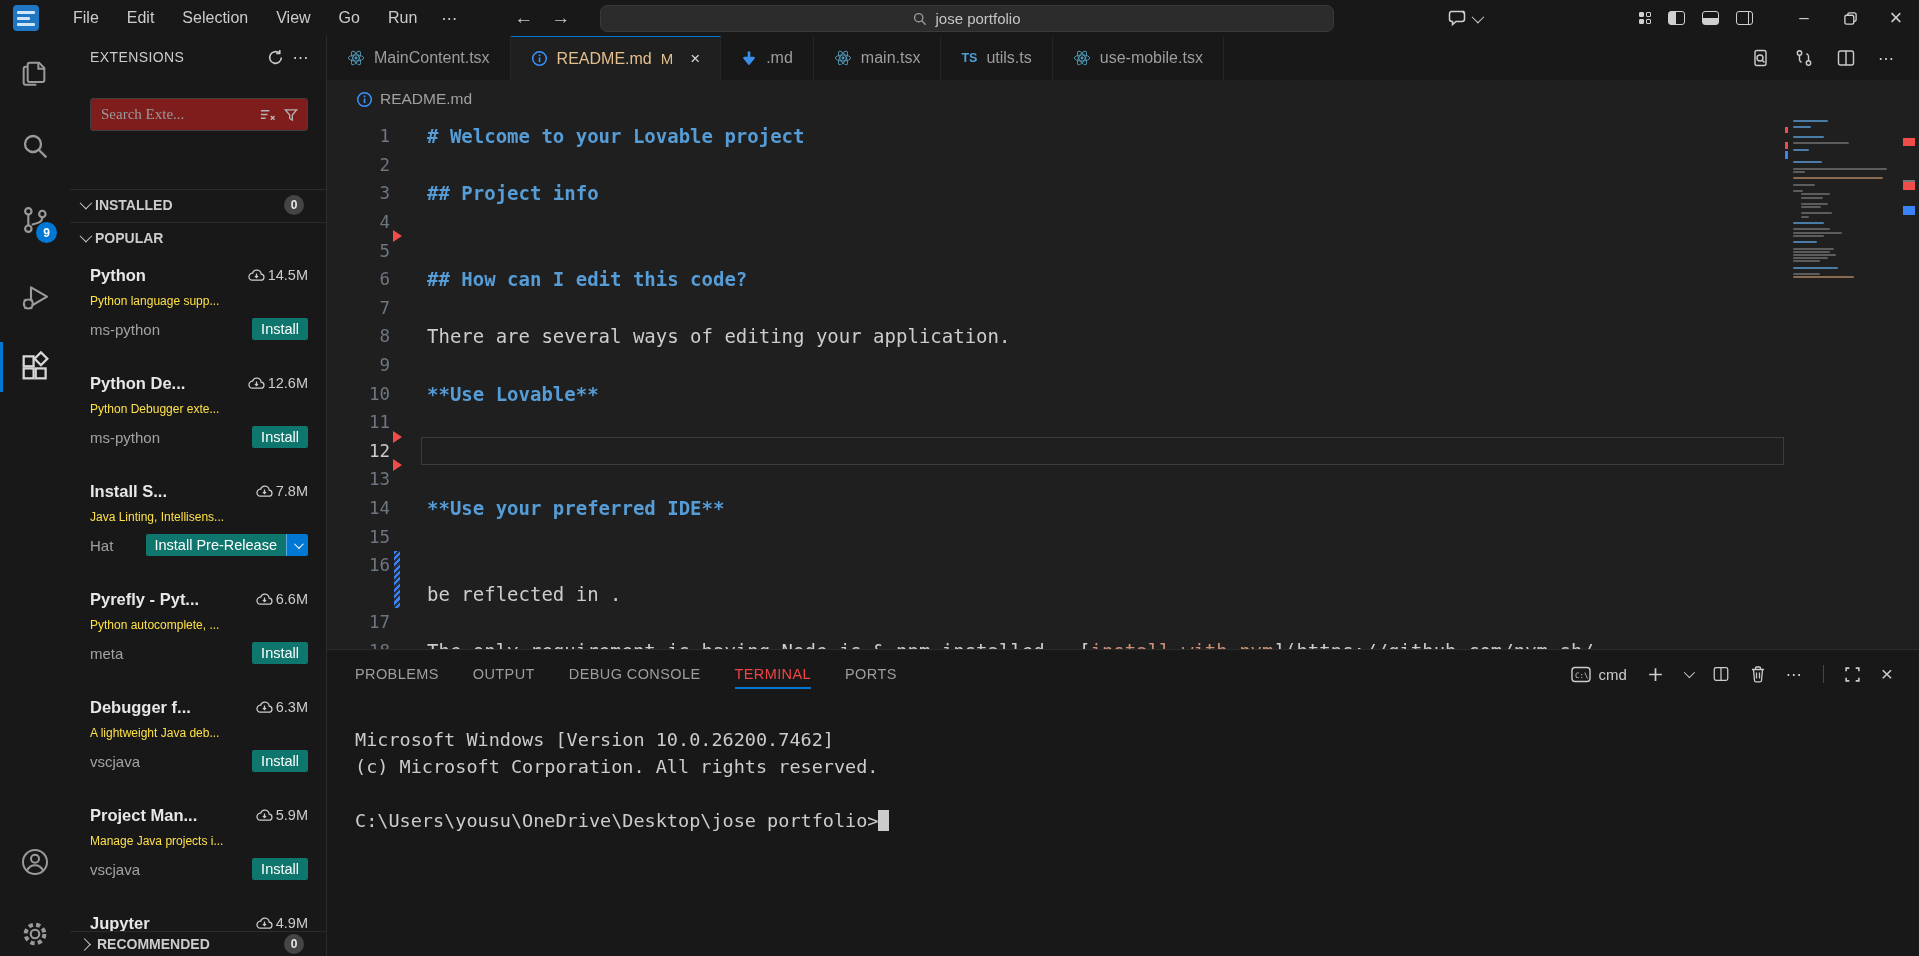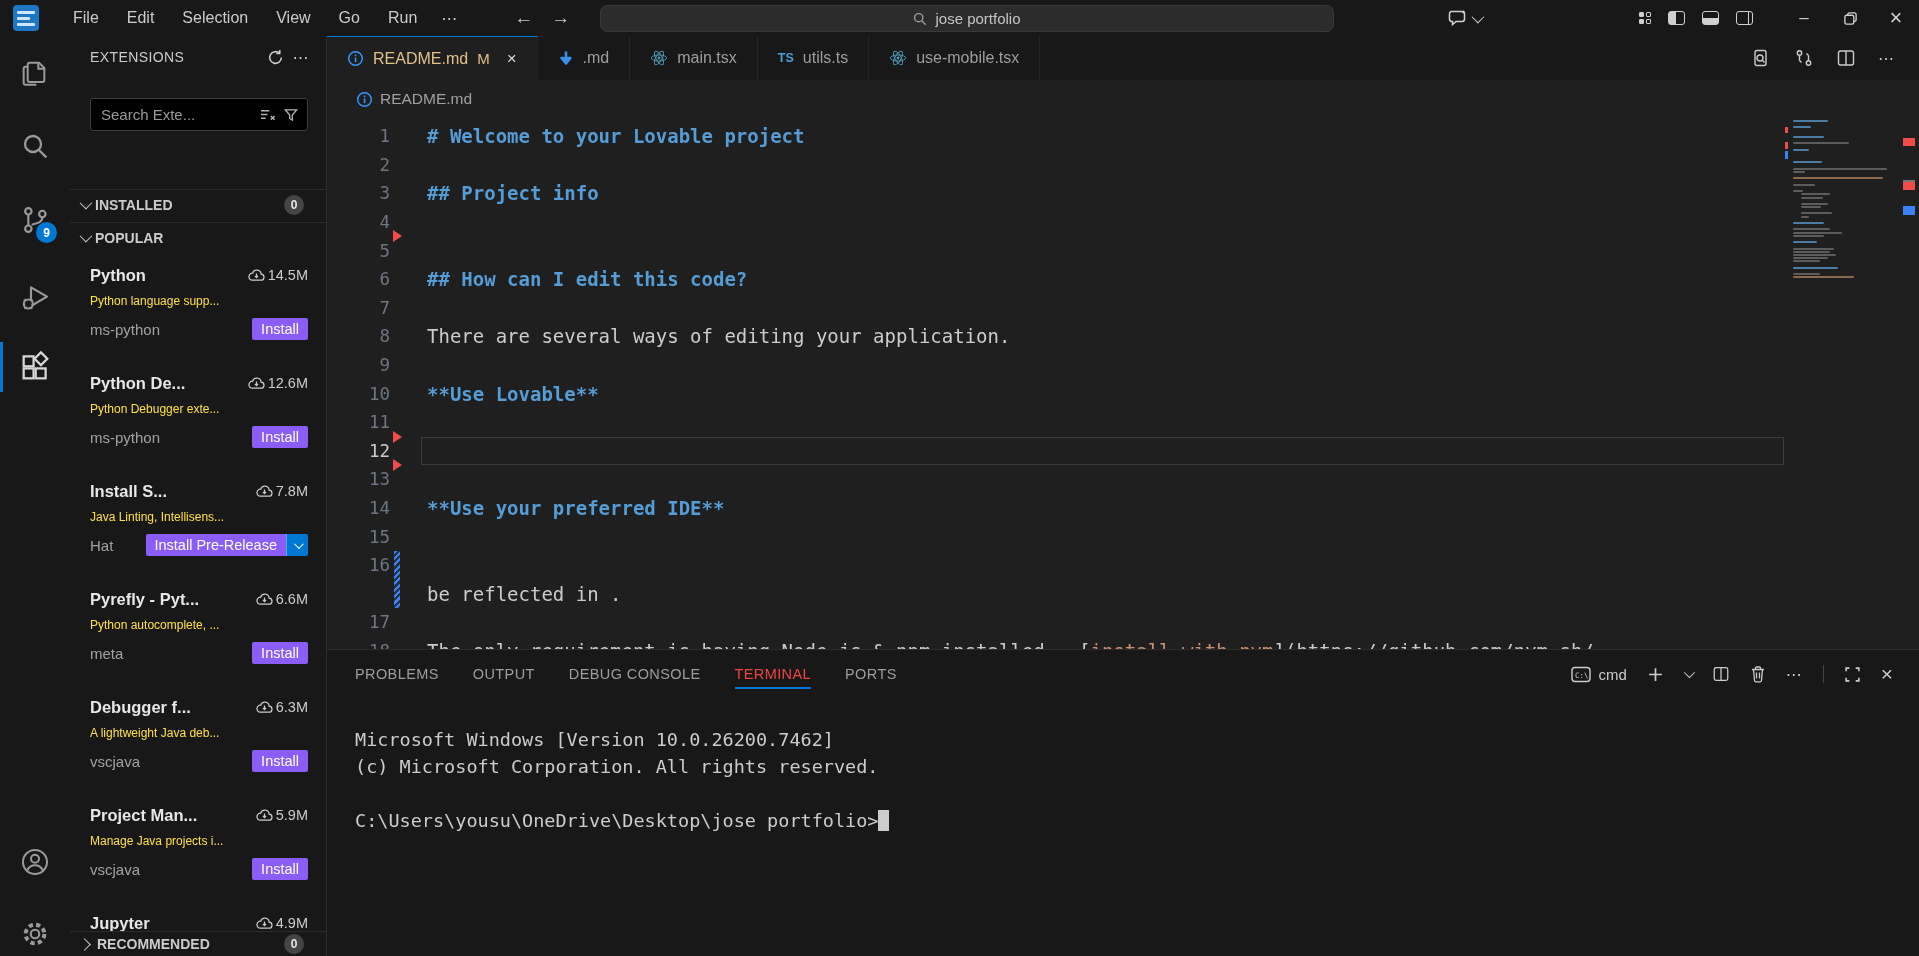--- a/index.html
+++ b/index.html
@@ -34,36 +34,36 @@
   .act-icon { position:absolute; left:0; width:70px; height:52px; display:flex; align-items:center; justify-content:center; }
   .act-active-bar { position:absolute; left:0; width:3px; height:50px; background:#0078d4; }
   .scm-badge { position:absolute; left:36px; top:28px; min-width:21px; height:21px; border-radius:11px; background:#0078d4; color:#fff; font-size:12px; font-weight:bold; display:flex; align-items:center; justify-content:center; padding:0 4px; }
 
   
   #sidebar { position:absolute; left:70px; top:36px; width:257px; bottom:0; background:#181818; border-right:1px solid #2b2b2b; }
   .sb-header { height:42px; display:flex; align-items:center; padding:0 12px 0 20px; }
   .sb-title { font-size:14px; color:#cccccc; letter-spacing:0.4px; }
   .sb-header .sp { flex:1; }
   .sb-hicon { width:26px; height:26px; display:flex; align-items:center; justify-content:center; border-radius:5px; color:#cccccc; }
-  .sb-search { position:absolute; left:20px; top:62px; width:218px; height:33px; background:#000000; border:1px solid #3e3e3e; border-radius:3px; display:flex; align-items:center; padding:0 8px 0 10px; }
+  .sb-search { position:absolute; left:20px; top:62px; width:218px; height:33px; background:#7f1d1d; border:1px solid #3e3e3e; border-radius:3px; display:flex; align-items:center; padding:0 8px 0 10px;font-family:Liberation Serif, serif; }
   .sb-search .ph { color:#9a9a9a; font-size:15px; flex:1; }
   .section-row { position:absolute; left:0; width:100%; height:30px; display:flex; align-items:center; padding:0 14px 0 10px; border-top:1px solid #2b2b2b; background:#181818; font-weight:bold; font-size:14px; color:#cccccc; gap:6px; }
   .badge { min-width:20px; height:20px; border-radius:10px; background:#454545; color:#e8e8e8; font-size:12px; font-weight:bold; display:flex; align-items:center; justify-content:center; padding:0 5px; }
   .chev { width:9px; height:9px; border-right:1.6px solid #cccccc; border-bottom:1.6px solid #cccccc; transform:rotate(45deg) translateY(-2px); }
   .chev.right { transform:rotate(-45deg); }
   #ext-list { position:absolute; left:0; top:218px; width:256px; bottom:13px; overflow:hidden; }
   .ext-item { height:108px; padding:8px 18px 0 20px; }
   .ext-r1 { display:flex; align-items:center; height:26px; }
   .ext-name { font-weight:bold; font-size:16.5px; color:#e7e7e7; white-space:nowrap; overflow:hidden; flex:1; }
   .ext-dl { display:flex; align-items:center; gap:3px; color:#cccccc; font-size:14.5px; }
   .ext-desc { height:26px; font-size:12px; color:#fde047; white-space:nowrap; overflow:hidden; display:flex; align-items:center;text-align:center; }
   .ext-r3 { height:30px; display:flex; align-items:center; }
   .ext-pub { font-size:15px; color:#a2a2a2; flex:1; white-space:nowrap; overflow:hidden; }
   .install-btn { display:flex; align-items:stretch; border-radius:2px; overflow:hidden; }
-  .install-main { background:#8b5cf6; color:#ffffff; font-size:14.5px; padding:3px 9px; }
+  .install-main { background:#0f766e; color:#ffffff; font-size:14.5px; padding:3px 9px; }
   .install-chev { background:#0078d4; width:22px; display:flex; align-items:center; justify-content:center; border-left:1px solid rgba(255,255,255,0.35); }
   .install-chev .chev { border-color:#fff; width:7px; height:7px; }
   #recommended-row { position:absolute; bottom:0; left:0; width:256px; height:25px; border-top:1px solid #2b2b2b; background:#181818; display:flex; align-items:center; gap:8px; padding:0 14px 0 10px; font-weight:bold; font-size:14px; color:#cccccc; z-index:5; }
 
   
   #editorarea { position:absolute; left:327px; top:36px; right:0; height:613px; background:#1f1f1f; }
   #tabstrip { position:absolute; left:0; top:0; right:0; height:44px; background:#181818; display:flex; }
   .tab { height:44px; display:flex; align-items:center; gap:9px; padding:0 20px; border-right:1px solid #252526; font-size:16px; color:#9d9d9d; background:#181818; position:relative; }
   .tab.active { background:#1f1f1f; color:#e2c08d; border-top:1.5px solid #0078d4; }
   .tab .mod { font-size:15px; }
@@ -382,20 +382,31 @@
   <div id="recommended-row">
     <span class="chev right"></span>
     <span>RECOMMENDED</span>
     <span class="badge" style="margin-left:auto; margin-right:8px;">0</span>
   </div>
 </div>
 
 <div id="editorarea">
   <div id="tabstrip">
 
+    <div class="tab">
+        <svg width="18" height="18" viewBox="0 0 20 20">
+          <g fill="none" stroke="#519aba" stroke-width="1">
+            <ellipse cx="10" cy="10" rx="8.5" ry="3.4"></ellipse>
+            <ellipse cx="10" cy="10" rx="8.5" ry="3.4" transform="rotate(60 10 10)"></ellipse>
+            <ellipse cx="10" cy="10" rx="8.5" ry="3.4" transform="rotate(120 10 10)"></ellipse>
+          </g>
+          <circle cx="10" cy="10" r="1.6" fill="#519aba"></circle>
+        </svg>
+        <span>MainContent.tsx</span>
+      </div>
       <div class="tab active">
         <svg width="17" height="17" viewBox="0 0 16 16">
           <circle cx="8" cy="8" r="6.4" fill="none" stroke="#3794ff" stroke-width="1.4"></circle>
           <rect x="7.3" y="7" width="1.5" height="4.4" fill="#3794ff"></rect>
           <rect x="7.3" y="4.2" width="1.5" height="1.6" fill="#3794ff"></rect>
         </svg>
         <span>README.md</span>
         <span class="mod">M</span>
         <span class="closex">×</span>
       </div>

